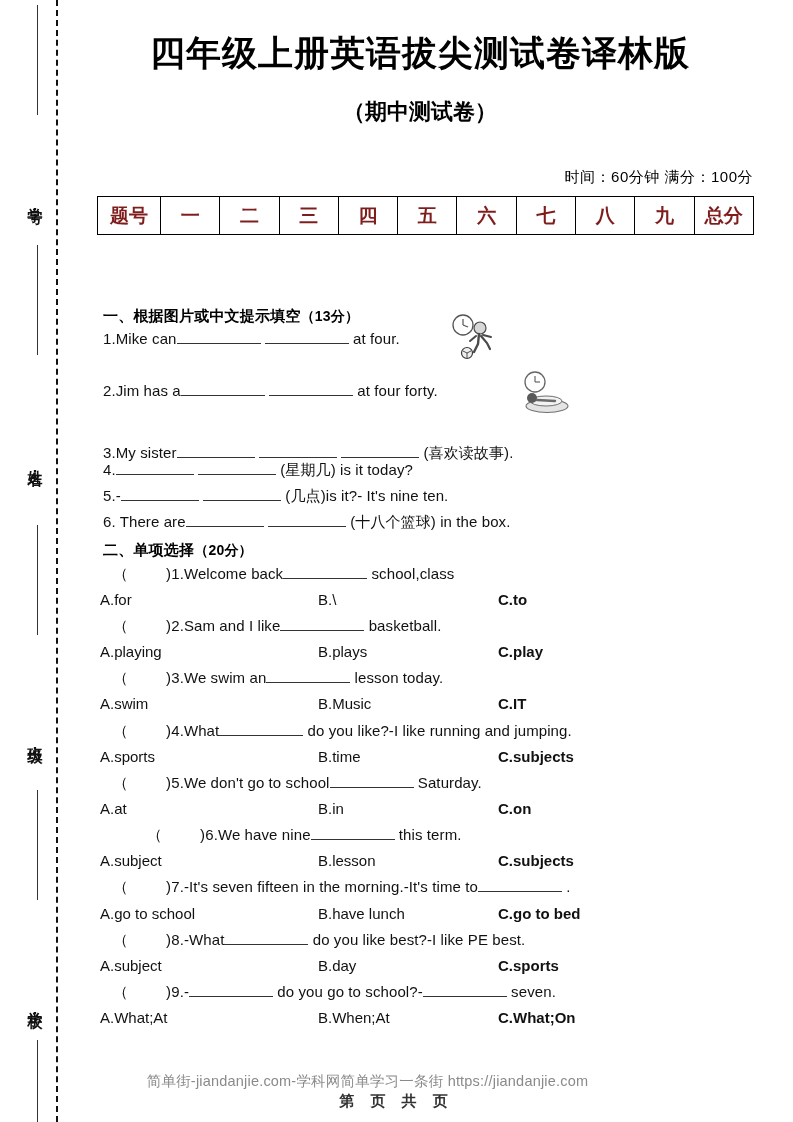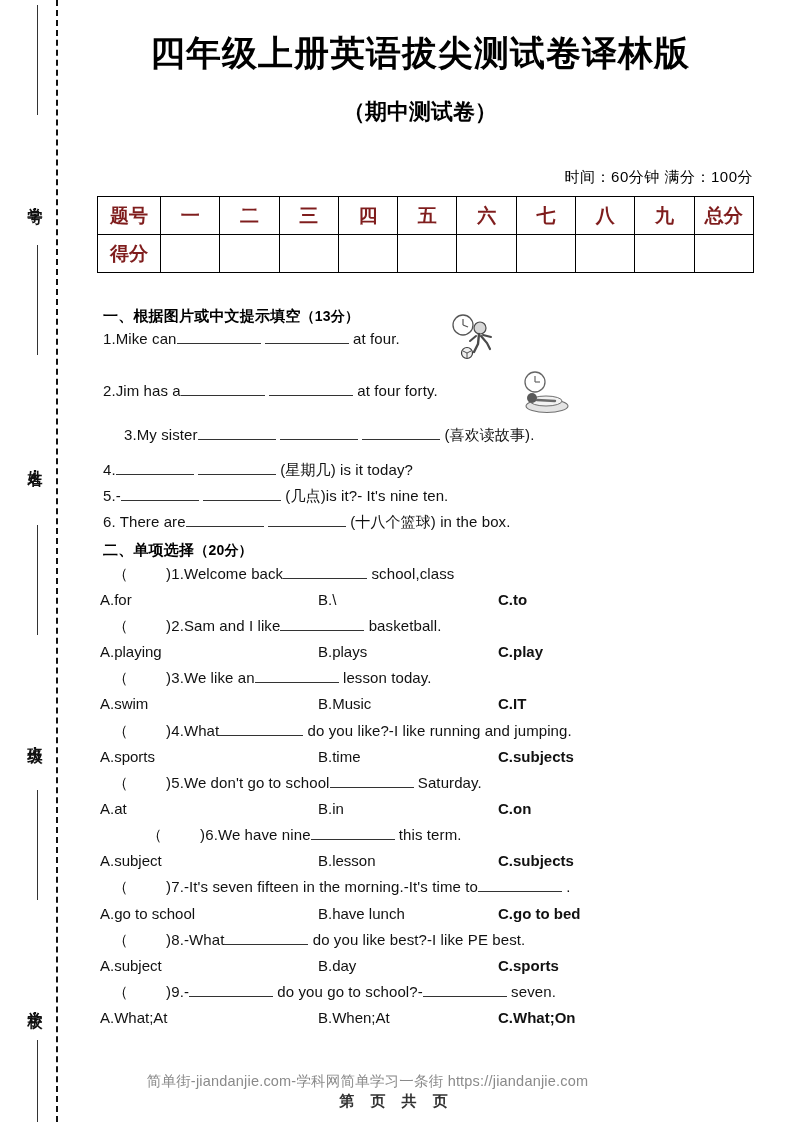--- a/index.html
+++ b/index.html
@@ -207,49 +207,36 @@
       <td>二</td>
       <td>三</td>
       <td>四</td>
       <td>五</td>
       <td>六</td>
       <td>七</td>
       <td>八</td>
       <td>九</td>
       <td>总分</td>
     </tr>
-    <tr>
-      <td class="hdr">得分</td>
-      <td></td>
-      <td></td>
-      <td></td>
-      <td></td>
-      <td></td>
-      <td></td>
-      <td></td>
-      <td></td>
-      <td></td>
-      <td></td>
-    </tr>
   </tbody>
     </table>
 
   <div class="sec-head" style="left:103px; top:307px;">
     <span>一、根据图片或中文提示填空</span><span class="pts">（13分）</span>
   </div>
 
   <div class="qline" style="left:103px; top:330px;">
     <span>1.Mike can</span><span class="blank b-md"></span><span> </span><span class="blank b-md"></span><span> at four.</span>
   </div>
 
   <div class="qline" style="left:103px; top:382px;">
     <span>2.Jim has a</span><span class="blank b-md"></span><span> </span><span class="blank b-md"></span><span> at four forty.</span>
   </div>
 
-  <div class="qline" style="left:103px; top:426px;margin-left:21px;">
+  <div class="qline" style="left:103px; top:444px;">
     <span>3.My sister</span><span class="blank b-sm"></span><span> </span><span class="blank b-sm"></span><span> </span><span class="blank b-sm"></span><span> (喜欢读故事).</span>
   </div>
 
   <div class="qline" style="left:103px; top:461px;">
     <span>4.</span><span class="blank b-sm"></span><span> </span><span class="blank b-sm"></span><span> (星期几) is it today?</span>
   </div>
 
   <div class="qline" style="left:103px; top:487px;">
     <span>5.-</span><span class="blank b-sm"></span><span> </span><span class="blank b-sm"></span><span> (几点)is it?- It's nine ten.</span>
   </div>
@@ -297,21 +284,21 @@
   <div class="qline" style="left:113px; top:617px;">
     （<span class="paren"></span><span>)2.</span><span>Sam and I like</span><span class="blank b-md"></span><span> basketball.</span>
   </div>
   <div class="opts" style="left:100px; top:643px;">
     <span class="op opA">A.playing</span>
     <span class="op opB">B.plays</span>
     <span class="op opC">C.play</span>
   </div>
 
   <div class="qline" style="left:113px; top:669px;">
-    （<span class="paren"></span><span>)3.</span><span>We like an</span><span class="blank b-md"></span><span> lesson today.</span>
+    （<span class="paren"></span><span>)3.</span><span>We swim an</span><span class="blank b-md"></span><span> lesson today.</span>
   </div>
   <div class="opts" style="left:100px; top:695px;">
     <span class="op opA">A.swim</span>
     <span class="op opB">B.Music</span>
     <span class="op opC">C.IT</span>
   </div>
 
   <div class="qline" style="left:113px; top:722px;">
     （<span class="paren"></span><span>)4.</span><span>What</span><span class="blank b-md"></span><span> do you like?-I like running and jumping.</span>
   </div>

